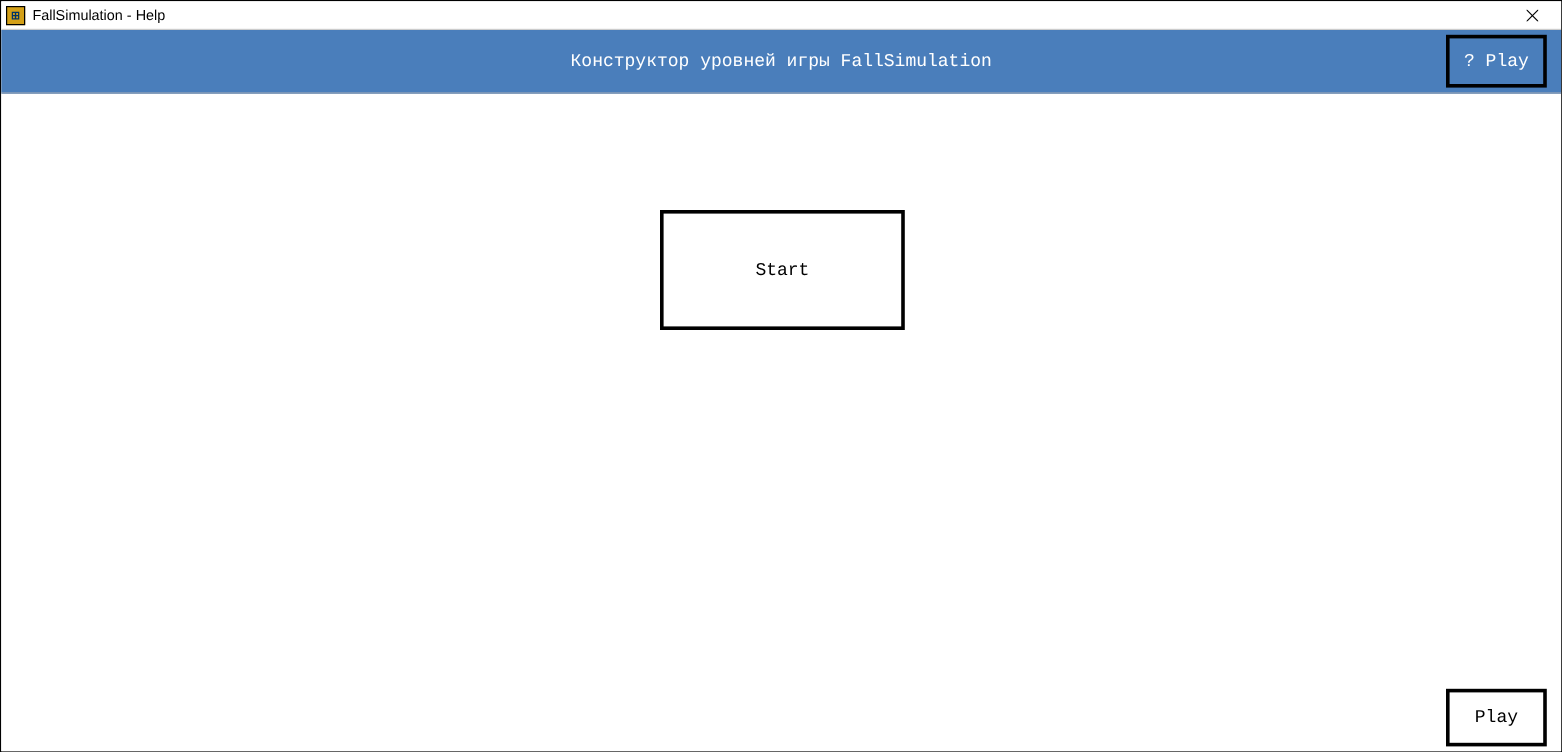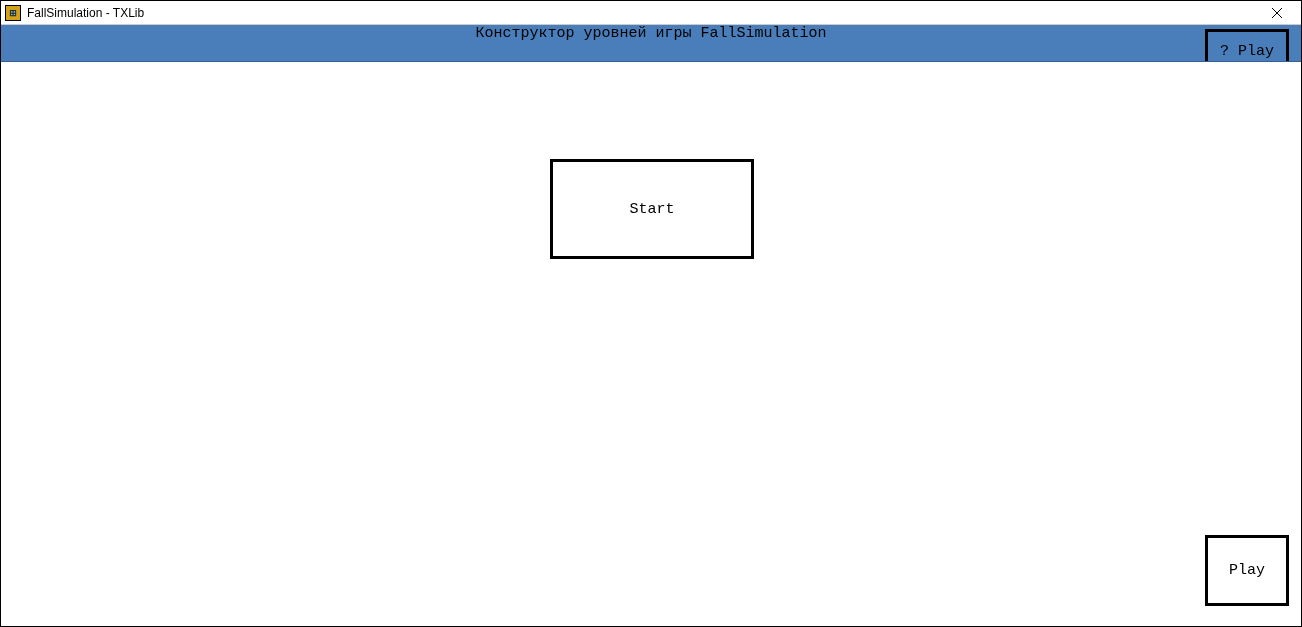--- a/index.html
+++ b/index.html
@@ -47,27 +47,27 @@
       width: 40px;
       height: 22px;
       display: flex;
       align-items: center;
       justify-content: center;
       cursor: pointer;
       font-size: 14px;
       font-family: Arial, sans-serif;
     }
     .header-bar {
-      height: 36px;
+      height: 52px;
       background: #4a7ebb;
       display: flex;
-      align-items: flex-start;
+      align-items: center;
       justify-content: center;
       position: relative;
-      color: #000000;
+      color: #ffffff;
       font-size: 15px;
     }
     .help-button {
       position: absolute;
       right: 12px;
       top: 4px;
       height: 44px;
       width: 84px;
       border: 3px solid #000;
       display: flex;
@@ -101,37 +101,37 @@
       background: #fff;
     }
     .menu-button + .menu-button {
       margin-top: -3px;
     }
     .play-button {
       position: absolute;
       right: 12px;
       bottom: 6px;
       width: 84px;
-      height: 71px;
+      height: 48px;
       border: 3px solid #000;
       display: flex;
       align-items: center;
       justify-content: center;
       font-size: 15px;
       cursor: pointer;
       background: #fff;
     }
   </style>
 </head>
 <body>
 
 <div class="titlebar">
   <div class="titlebar-left">
     <div class="app-icon">⊞</div>
-    <span>FallSimulation - TXLib</span>
+    <span>FallSimulation - Help</span>
   </div>
   <div class="close-btn">
     <svg width="10" height="10" viewBox="0 0 10 10">
       <line x1="0" y1="0" x2="10" y2="10" stroke="#000" stroke-width="1"></line>
       <line x1="10" y1="0" x2="0" y2="10" stroke="#000" stroke-width="1"></line>
     </svg>
   </div>
 </div>
 
 <div class="header-bar">

